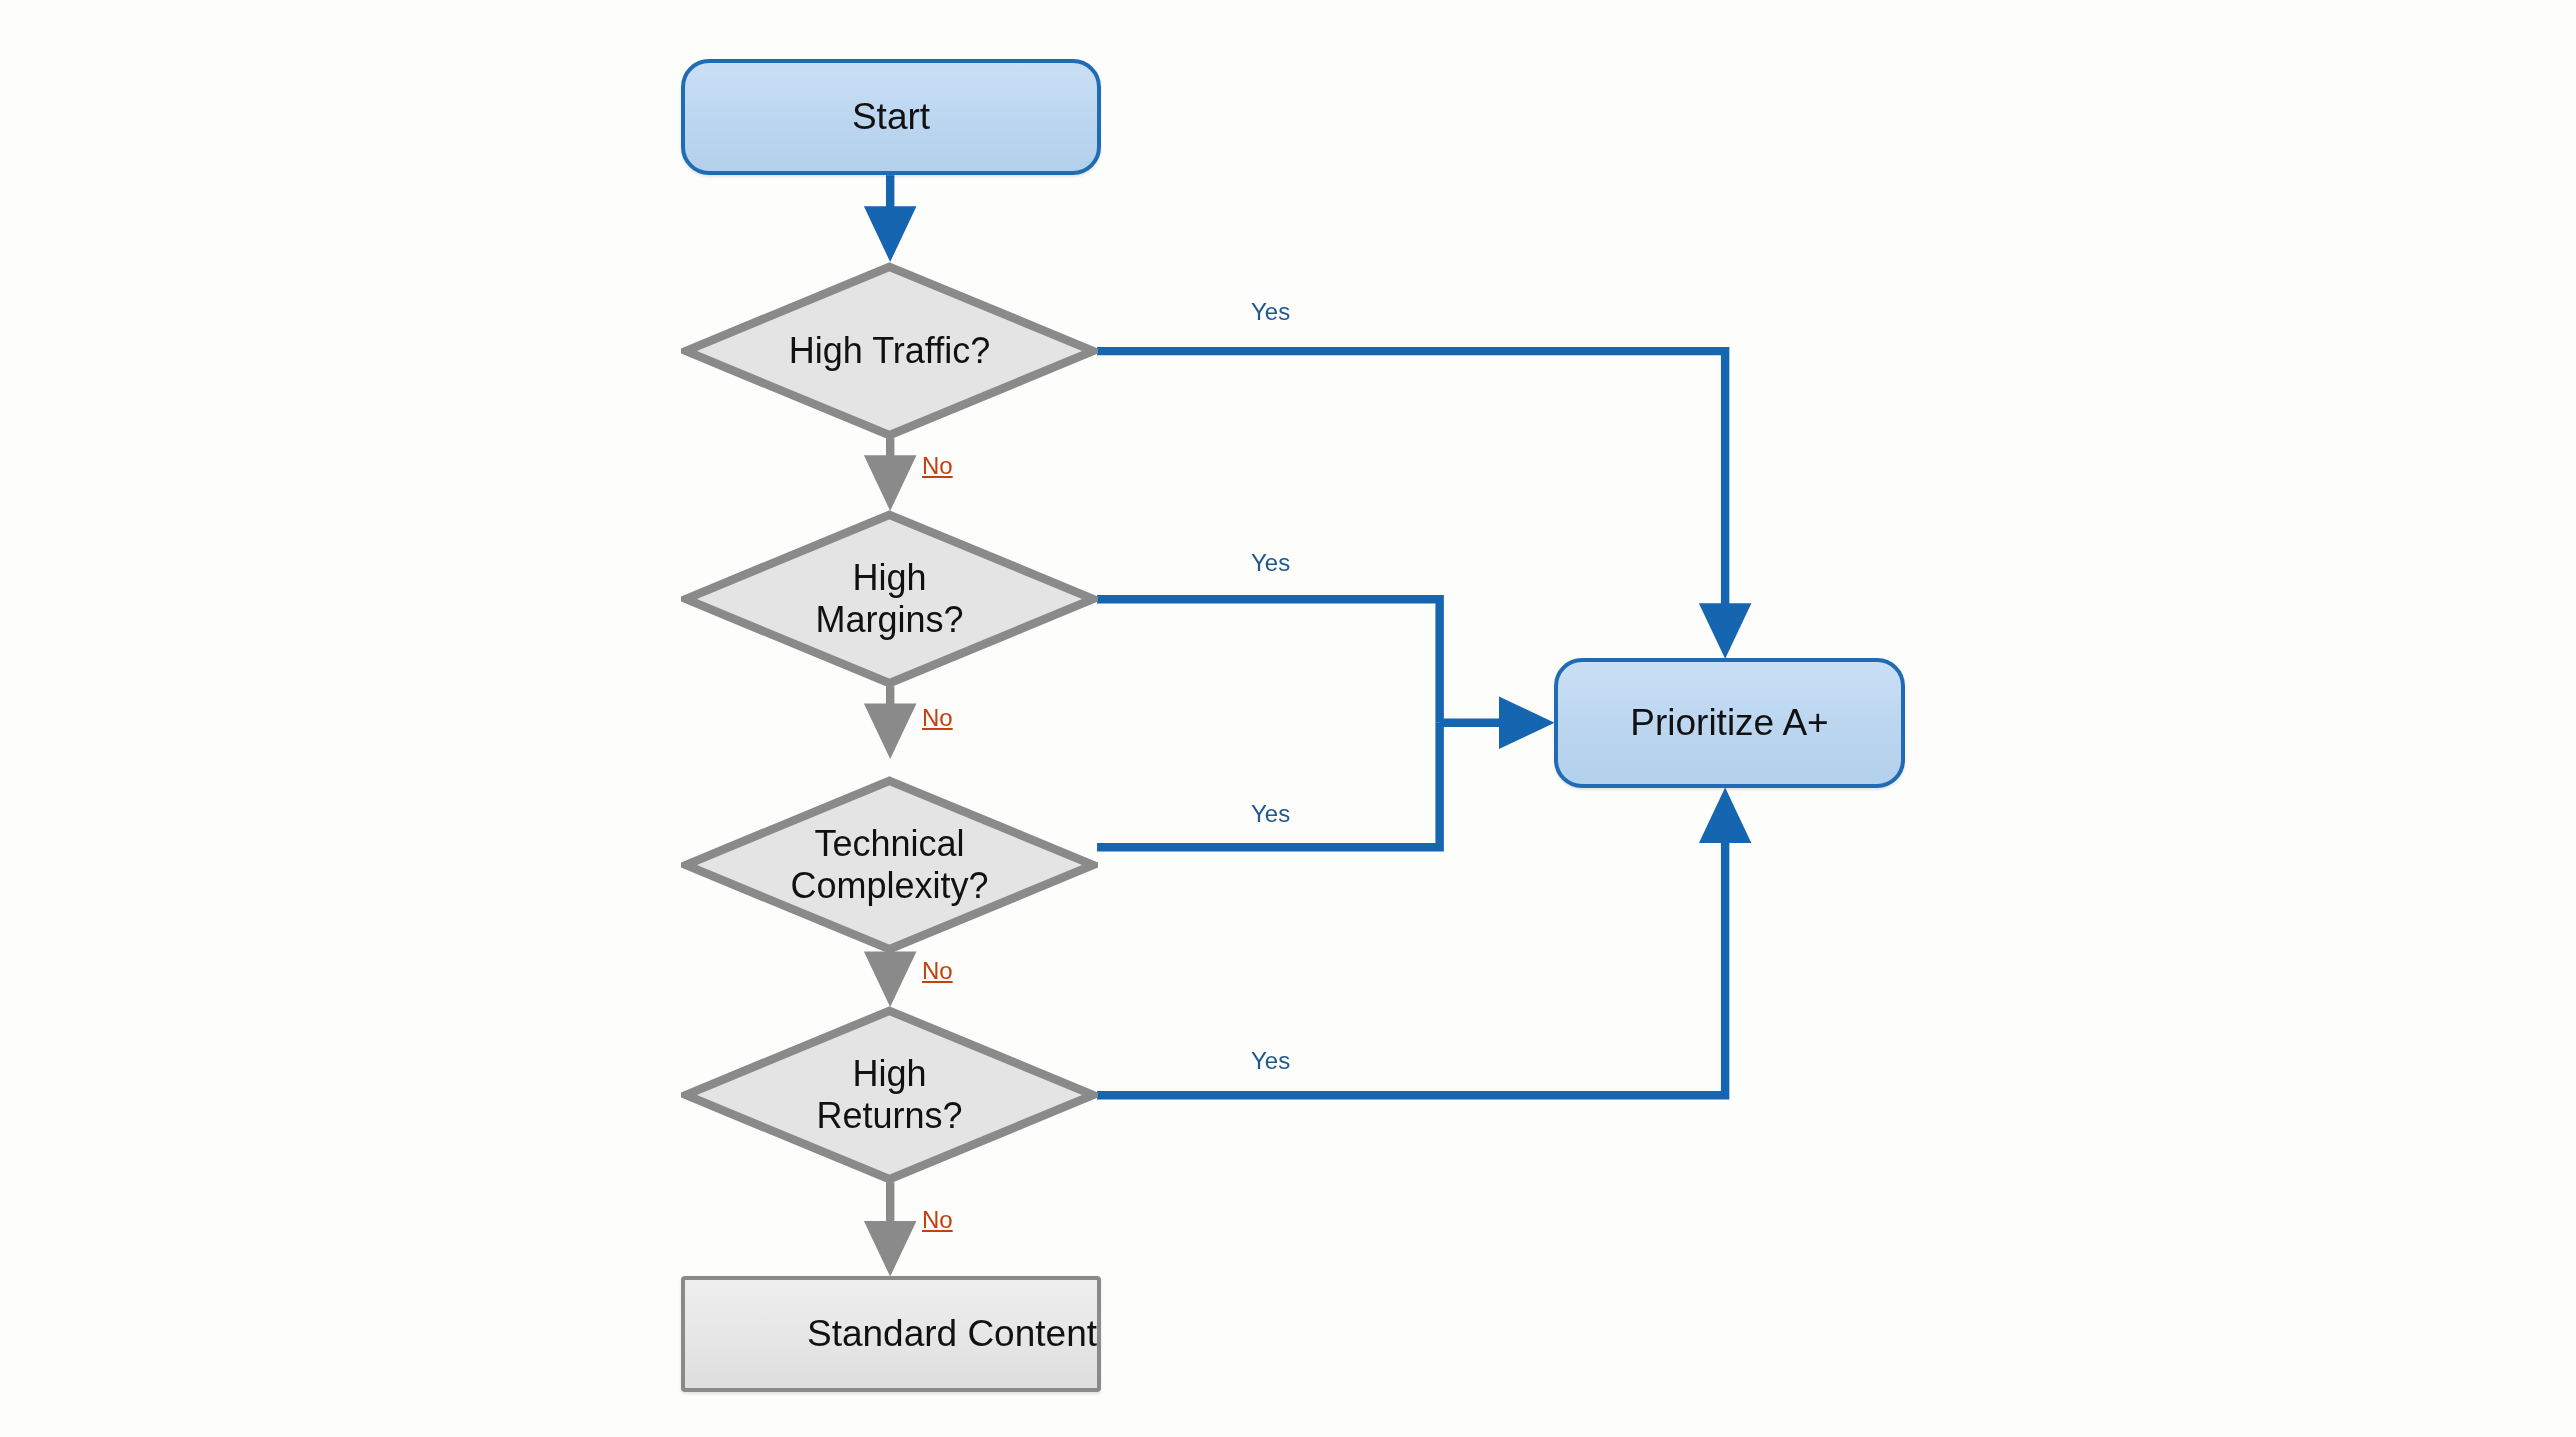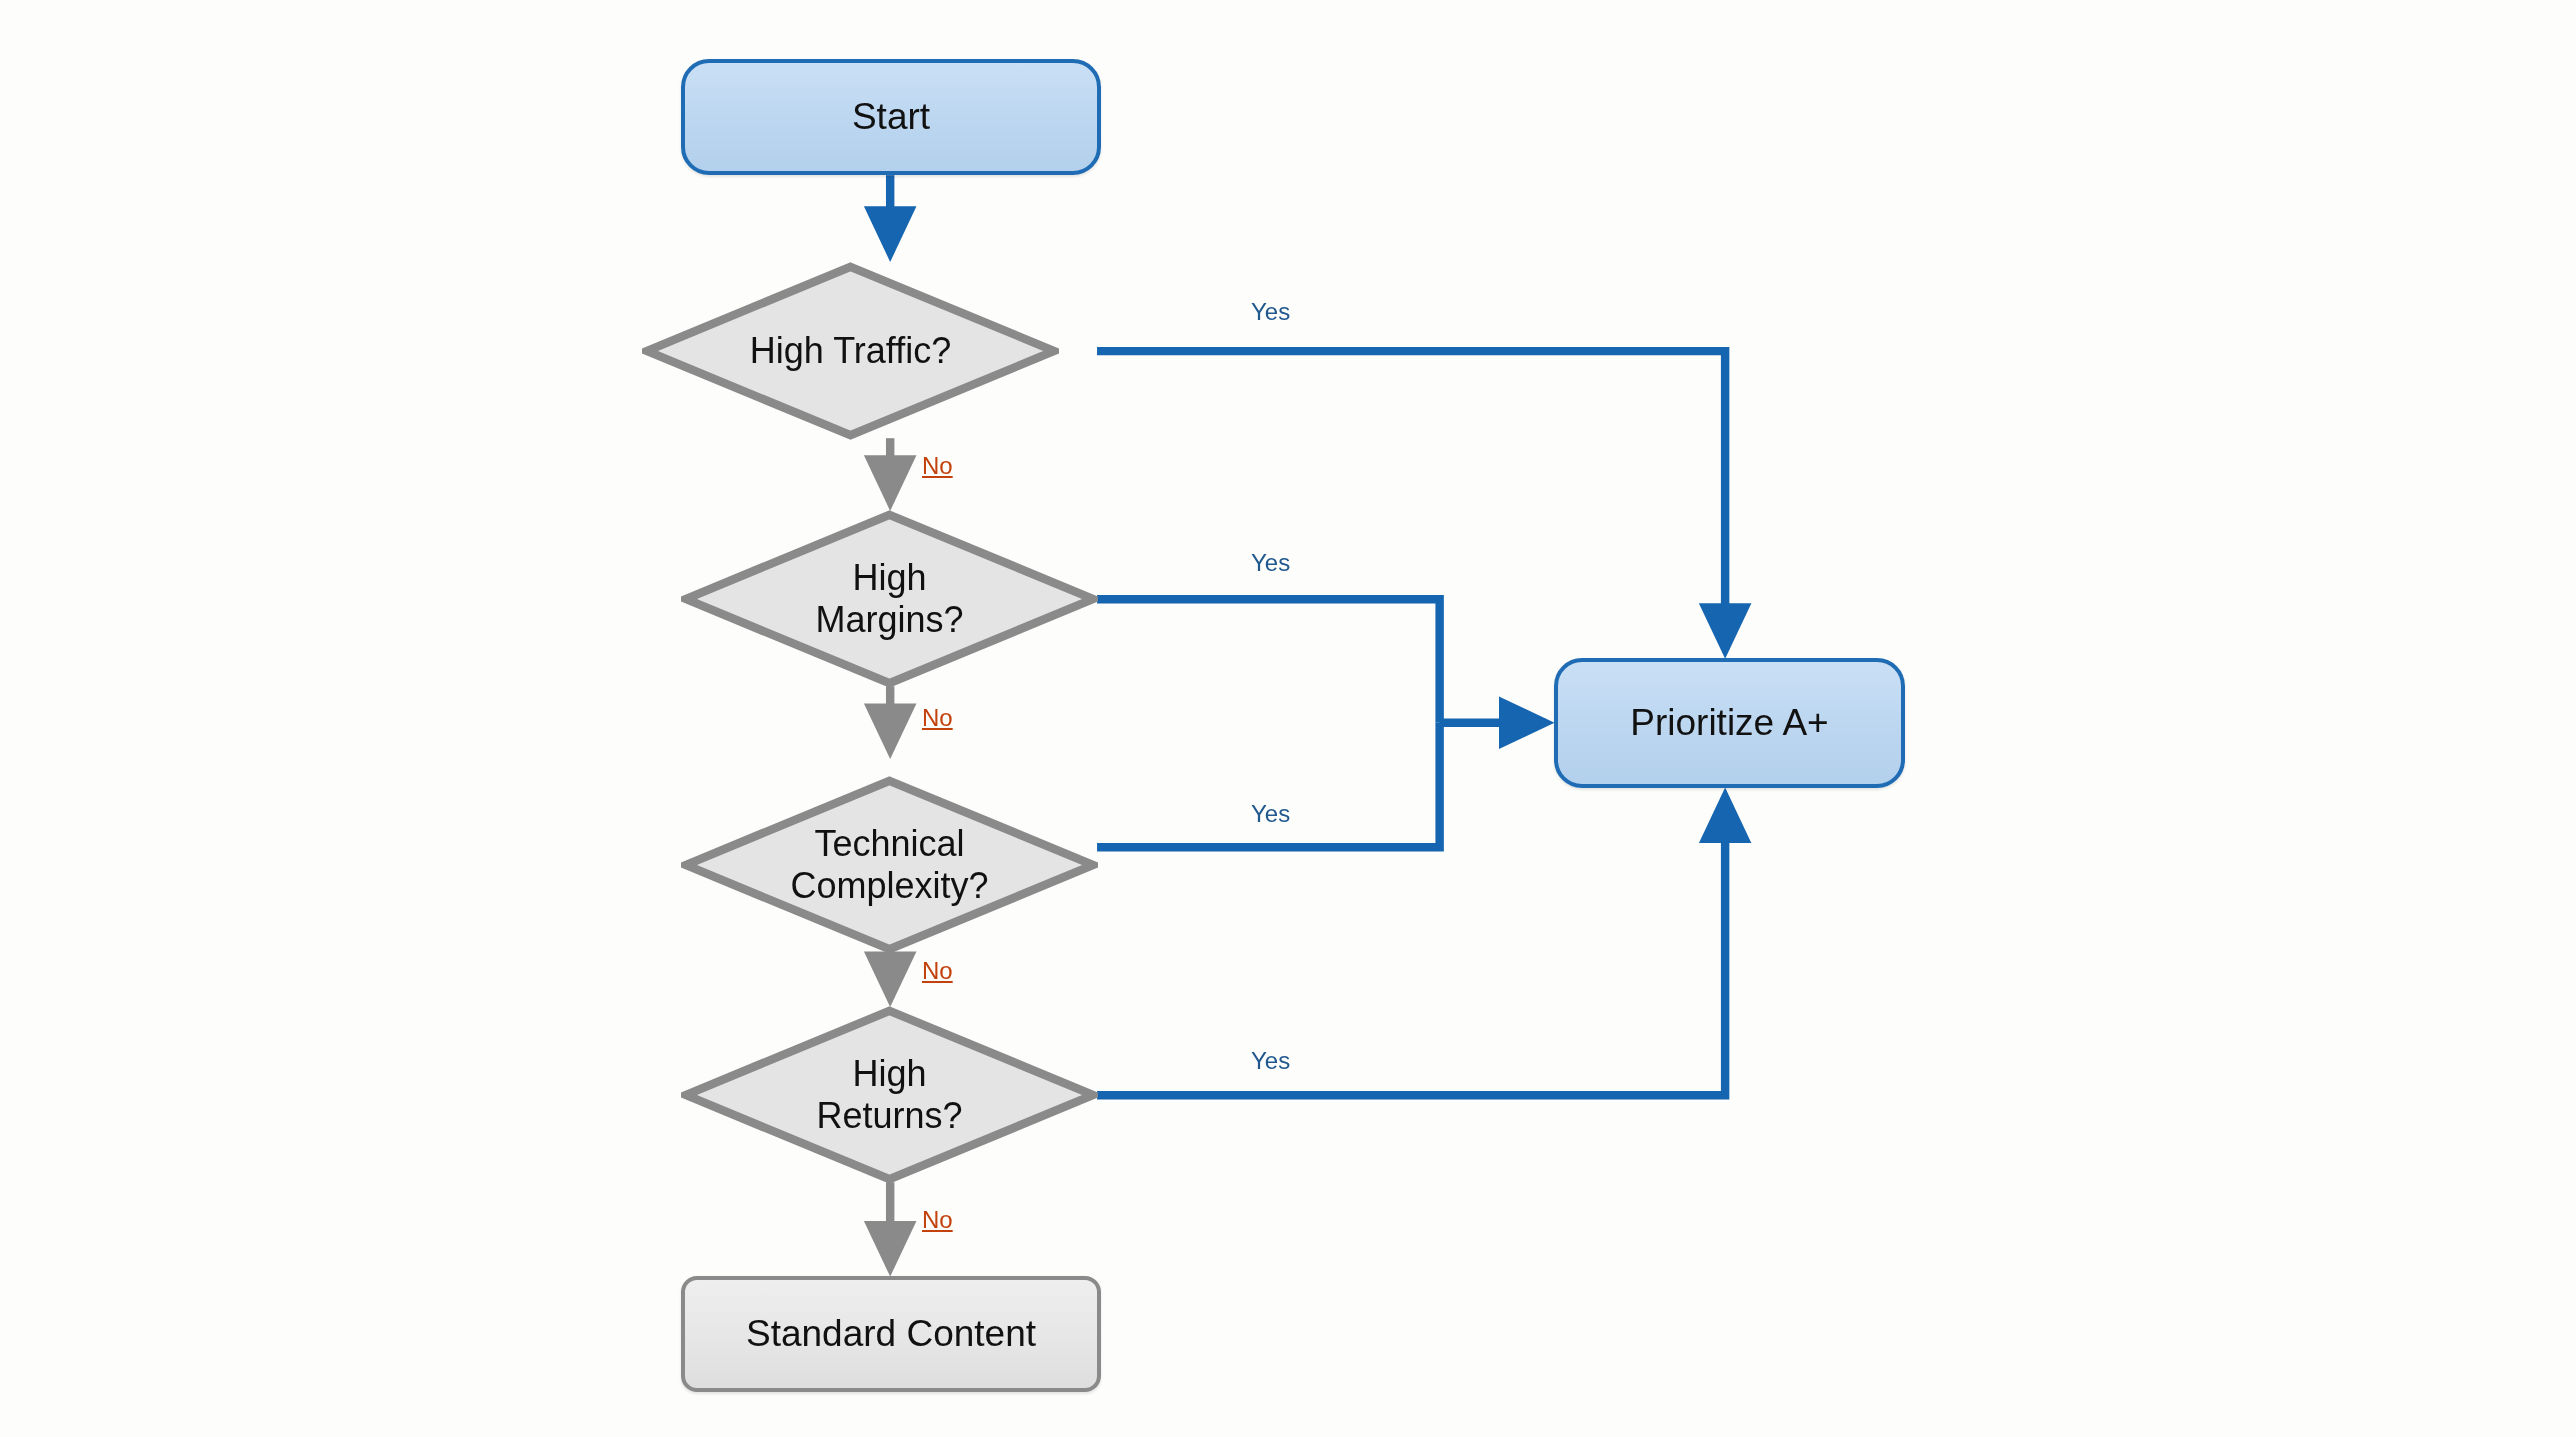--- a/index.html
+++ b/index.html
@@ -36,23 +36,24 @@
   .node-terminal-blue {
     background: linear-gradient(180deg, #c9dff5 0%, #bcd6f0 55%, #b3d0ec 100%);
     border: 4.7px solid #1f6cb4;
     border-radius: 28px;
     font-size: 37px;
     box-shadow: 0 1.9px 2.8px rgba(0,0,0,0.10);
   }
   .node-terminal-gray {
     background: linear-gradient(180deg, #eeeeee 0%, #e6e6e6 55%, #dedede 100%);
     border: 4.7px solid #8a8a8a;
-    border-radius: 16px;
+    border-radius: 4px;
     font-size: 37px;
     box-shadow: 0 1.9px 2.8px rgba(0,0,0,0.10);
+    justify-content: flex-end;
   }
   .node-decision {
     background: transparent;
     font-size: 36px;
   }
   .diamond-svg {
     position: absolute;
     left: 0;
     top: 0;
   }
@@ -105,21 +106,21 @@
       <path d="M 1172 1170 L 1843 1170 L 1843 851" stroke="#1565b0" stroke-width="9" marker-end="url(#arrow-blue)"></path>
 
       <path d="M 951 1263 L 951 1354" stroke="#8a8a8a" stroke-width="9" marker-end="url(#arrow-gray)"></path>
     </g>
   </svg>
 
   <div class="node node-terminal-blue" style="left:681px; top:59px; width:420px; height:116px;">
     <span>Start</span>
   </div>
 
-  <div class="node node-decision" style="left:642px; top:262px; width:417px; height:178px;">
+  <div class="node node-decision" style="left:681px; top:262px; width:417px; height:178px;">
     <svg class="diamond-svg" width="417" height="178" viewBox="0 0 446 190">
       <polygon points="223,5 441,95 223,185 5,95" fill="#e4e4e4" stroke="#8a8a8a" stroke-width="9"></polygon>
     </svg>
     <span class="diamond-label">High Traffic?</span>
   </div>
 
   <div class="node node-decision" style="left:681px; top:510px; width:417px; height:178px;">
     <svg class="diamond-svg" width="417" height="178" viewBox="0 0 446 190">
       <polygon points="223,5 441,95 223,185 5,95" fill="#e4e4e4" stroke="#8a8a8a" stroke-width="9"></polygon>
     </svg>

